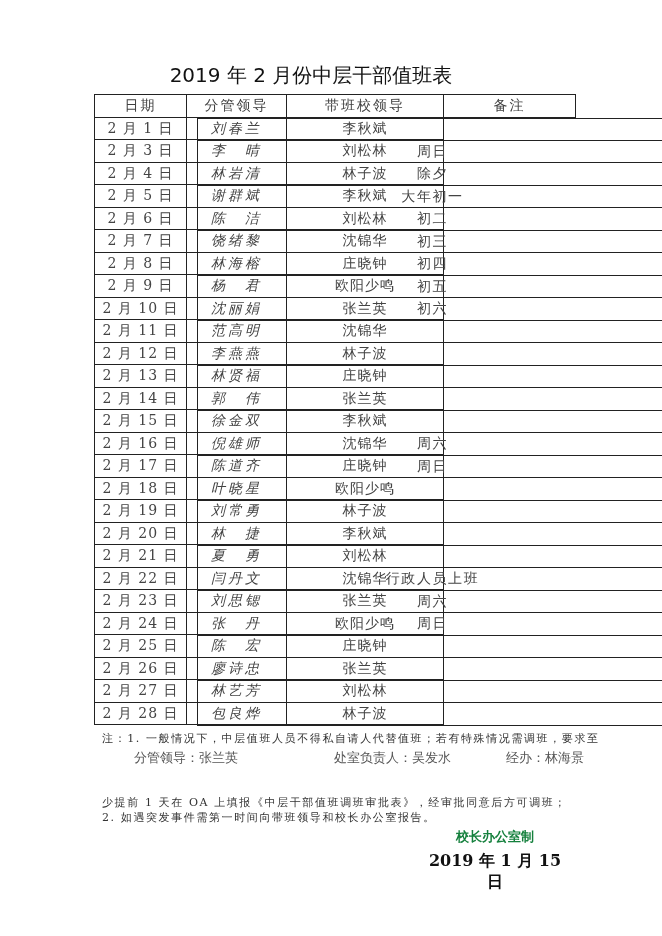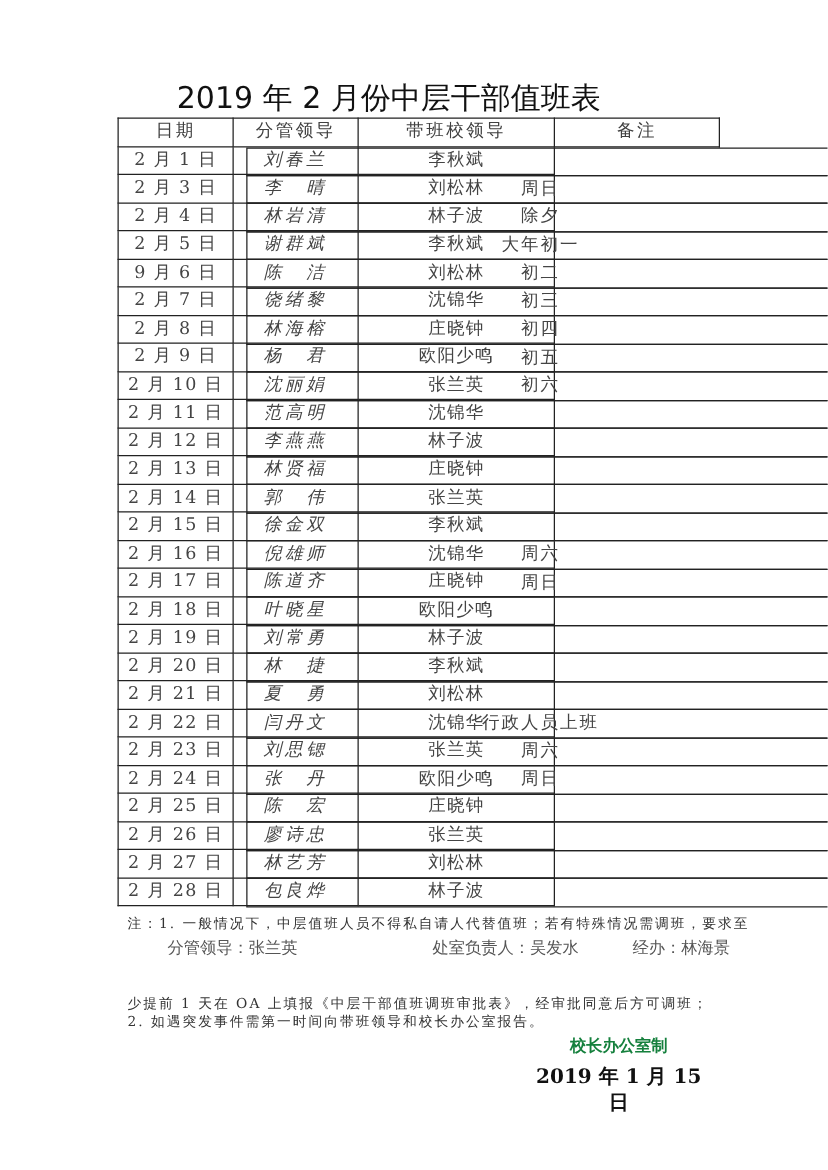--- a/index.html
+++ b/index.html
@@ -1,19 +1,19 @@
 <!DOCTYPE html>
 <html><head>
 <meta charset="utf-8">
 <style>
   html, body { margin:0; padding:0; background:#ffffff; }
   body { width:662px; height:936px; position:relative; overflow:hidden;
          font-family: "DejaVu Serif", "Liberation Serif", serif; color:#222; }
   .title { position:absolute; top:62px; left:0; width:622px; text-align:center;
-           font-family:"DejaVu Sans","Liberation Sans",sans-serif; font-size:24px; color:#111; letter-spacing:0px; }
+           font-family:"DejaVu Sans","Liberation Sans",sans-serif; font-size:20px; color:#111; letter-spacing:0px; }
   table.duty { position:absolute; top:94px; left:94px; width:481px; border-collapse:collapse; table-layout:fixed; }
   table.duty th, table.duty td { border:1px solid #222; height:21.5px; padding:0; text-align:center;
          font-size:14px; font-weight:normal; color:#444; line-height:21px; white-space:nowrap; overflow:hidden; }
   table.duty th { color:#404040; letter-spacing:2px; }
   td.date { letter-spacing:1px; }
   td.person { letter-spacing:3px;font-style:italic; }
   td.leader { letter-spacing:1px; }
   .sign-row { position:absolute; top:749px; left:102px; width:480px; font-size:13px; color:#555; }
   .sign-row span { position:absolute; top:0; white-space:nowrap;margin-left:32px; }
   .note { position:absolute; left:102px; width:470px; font-size:11px; color:#333; letter-spacing:1.6px; white-space:nowrap; }
@@ -59,21 +59,21 @@
         <td class="leader">林子波</td>
         <td class="note">除夕</td>
       </tr>
       <tr>
         <td class="date">2 月 5 日</td>
         <td class="person">谢群斌</td>
         <td class="leader">李秋斌</td>
         <td class="note">大年初一</td>
       </tr>
       <tr>
-        <td class="date">9 月 6 日</td>
+        <td class="date">2 月 6 日</td>
         <td class="person">陈　洁</td>
         <td class="leader">刘松林</td>
         <td class="note">初二</td>
       </tr>
       <tr>
         <td class="date">2 月 7 日</td>
         <td class="person">饶绪黎</td>
         <td class="leader">沈锦华</td>
         <td class="note">初三</td>
       </tr>
@@ -201,21 +201,21 @@
         <td class="date">2 月 28 日</td>
         <td class="person">包良烨</td>
         <td class="leader">林子波</td>
         <td class="note"></td>
       </tr>
     </tbody>
 </table>
 
 <div class="sign-row">
   <span style="left:0">分管领导：张兰英</span>
-  <span style="left:212px">处室负责人：吴发水</span>
+  <span style="left:200px">处室负责人：吴发水</span>
   <span style="left:372px">经办：林海景</span>
 </div>
 
 <div class="note" style="top:731px">注：1. 一般情况下，中层值班人员不得私自请人代替值班；若有特殊情况需调班，要求至</div>
 <div class="note" style="top:795px">少提前 1 天在 OA 上填报《中层干部值班调班审批表》，经审批同意后方可调班；</div>
 <div class="note" style="top:810px">2. 如遇突发事件需第一时间向带班领导和校长办公室报告。</div>
 
 <div class="office">校长办公室制</div>
 <div class="date-sign">2019 年 1 月 15 日</div>
 

